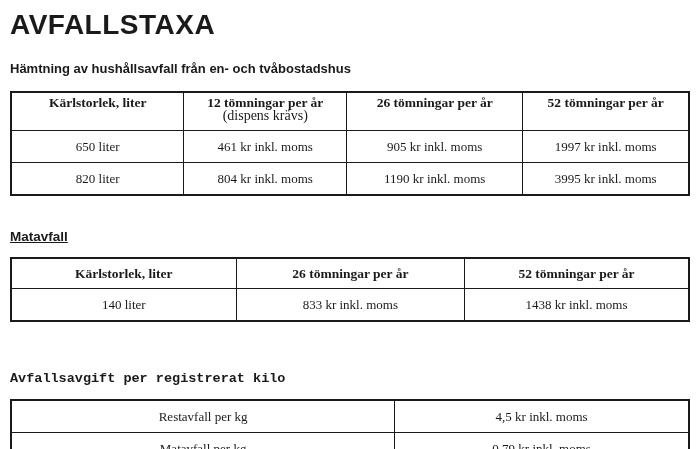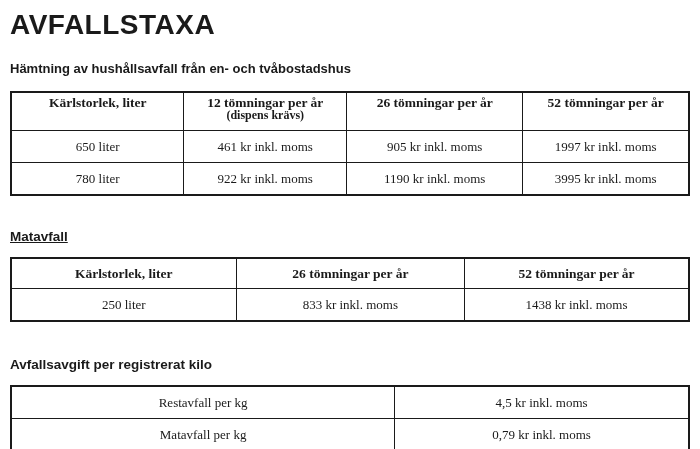--- a/index.html
+++ b/index.html
@@ -37,21 +37,21 @@
   .section-heading {
     font-family: "Liberation Sans", sans-serif;
     font-weight: bold;
     font-size: 13.5px;
     line-height: 15px;
     color: #1a1a1a;
     margin: 0;
   }
   #heading-restavfall { margin-top: 17px; }
   #heading-matavfall  { margin-top: 33px; text-decoration: underline; }
-  #heading-kilo       { margin-top: 35px; }
+  #heading-kilo       { margin-top: 49px; font-family: Liberation Mono, monospace; }
 
   table.price-table {
     margin-top: 13px;
     width: 680px;
     border-collapse: collapse;
     table-layout: fixed;
     font-family: "Liberation Serif", serif;
     color: #1a1a1a;
     border: 2px solid #1a1a1a;
   }
@@ -72,22 +72,22 @@
   table.price-table td {
     font-weight: normal;
     font-size: 13px;
     line-height: 16px;
     height: 17px;
     vertical-align: middle;
   }
   #table-restavfall th { height: 28px; padding-top: 2px; }
   #table-matavfall th  { height: 15px; }
   .header-subnote {
-    font-weight: bold;
-    font-size: 12px;
+    font-weight: normal;
+    font-size: 14px;
     line-height: 11px;
   }
 </style>
 </head>
 <body>
 
 <div class="page">
 
   <h1 class="doc-title">AVFALLSTAXA</h1>
 
@@ -113,22 +113,22 @@
       </tr>
     </thead>
     <tbody>
       <tr>
         <td>650 liter</td>
         <td>461 kr inkl. moms</td>
         <td>905 kr inkl. moms</td>
         <td>1997 kr inkl. moms</td>
       </tr>
       <tr>
-        <td>780 liter</td>
-        <td>922 kr inkl. moms</td>
+        <td>820 liter</td>
+        <td>804 kr inkl. moms</td>
         <td>1190 kr inkl. moms</td>
         <td>3995 kr inkl. moms</td>
       </tr>
     </tbody>
   </table>
 
   <div class="section-heading" id="heading-matavfall">Matavfall</div>
 
   <table class="price-table" id="table-matavfall">
     <colgroup>
@@ -138,21 +138,21 @@
     </colgroup>
     <thead>
       <tr>
         <th>Kärlstorlek, liter</th>
         <th>26 tömningar per år</th>
         <th>52 tömningar per år</th>
       </tr>
     </thead>
     <tbody>
       <tr>
-        <td>250 liter</td>
+        <td>140 liter</td>
         <td>833 kr inkl. moms</td>
         <td>1438 kr inkl. moms</td>
       </tr>
     </tbody>
   </table>
 
   <div class="section-heading" id="heading-kilo">Avfallsavgift per registrerat kilo</div>
 
   <table class="price-table" id="table-kilo">
     <colgroup>

